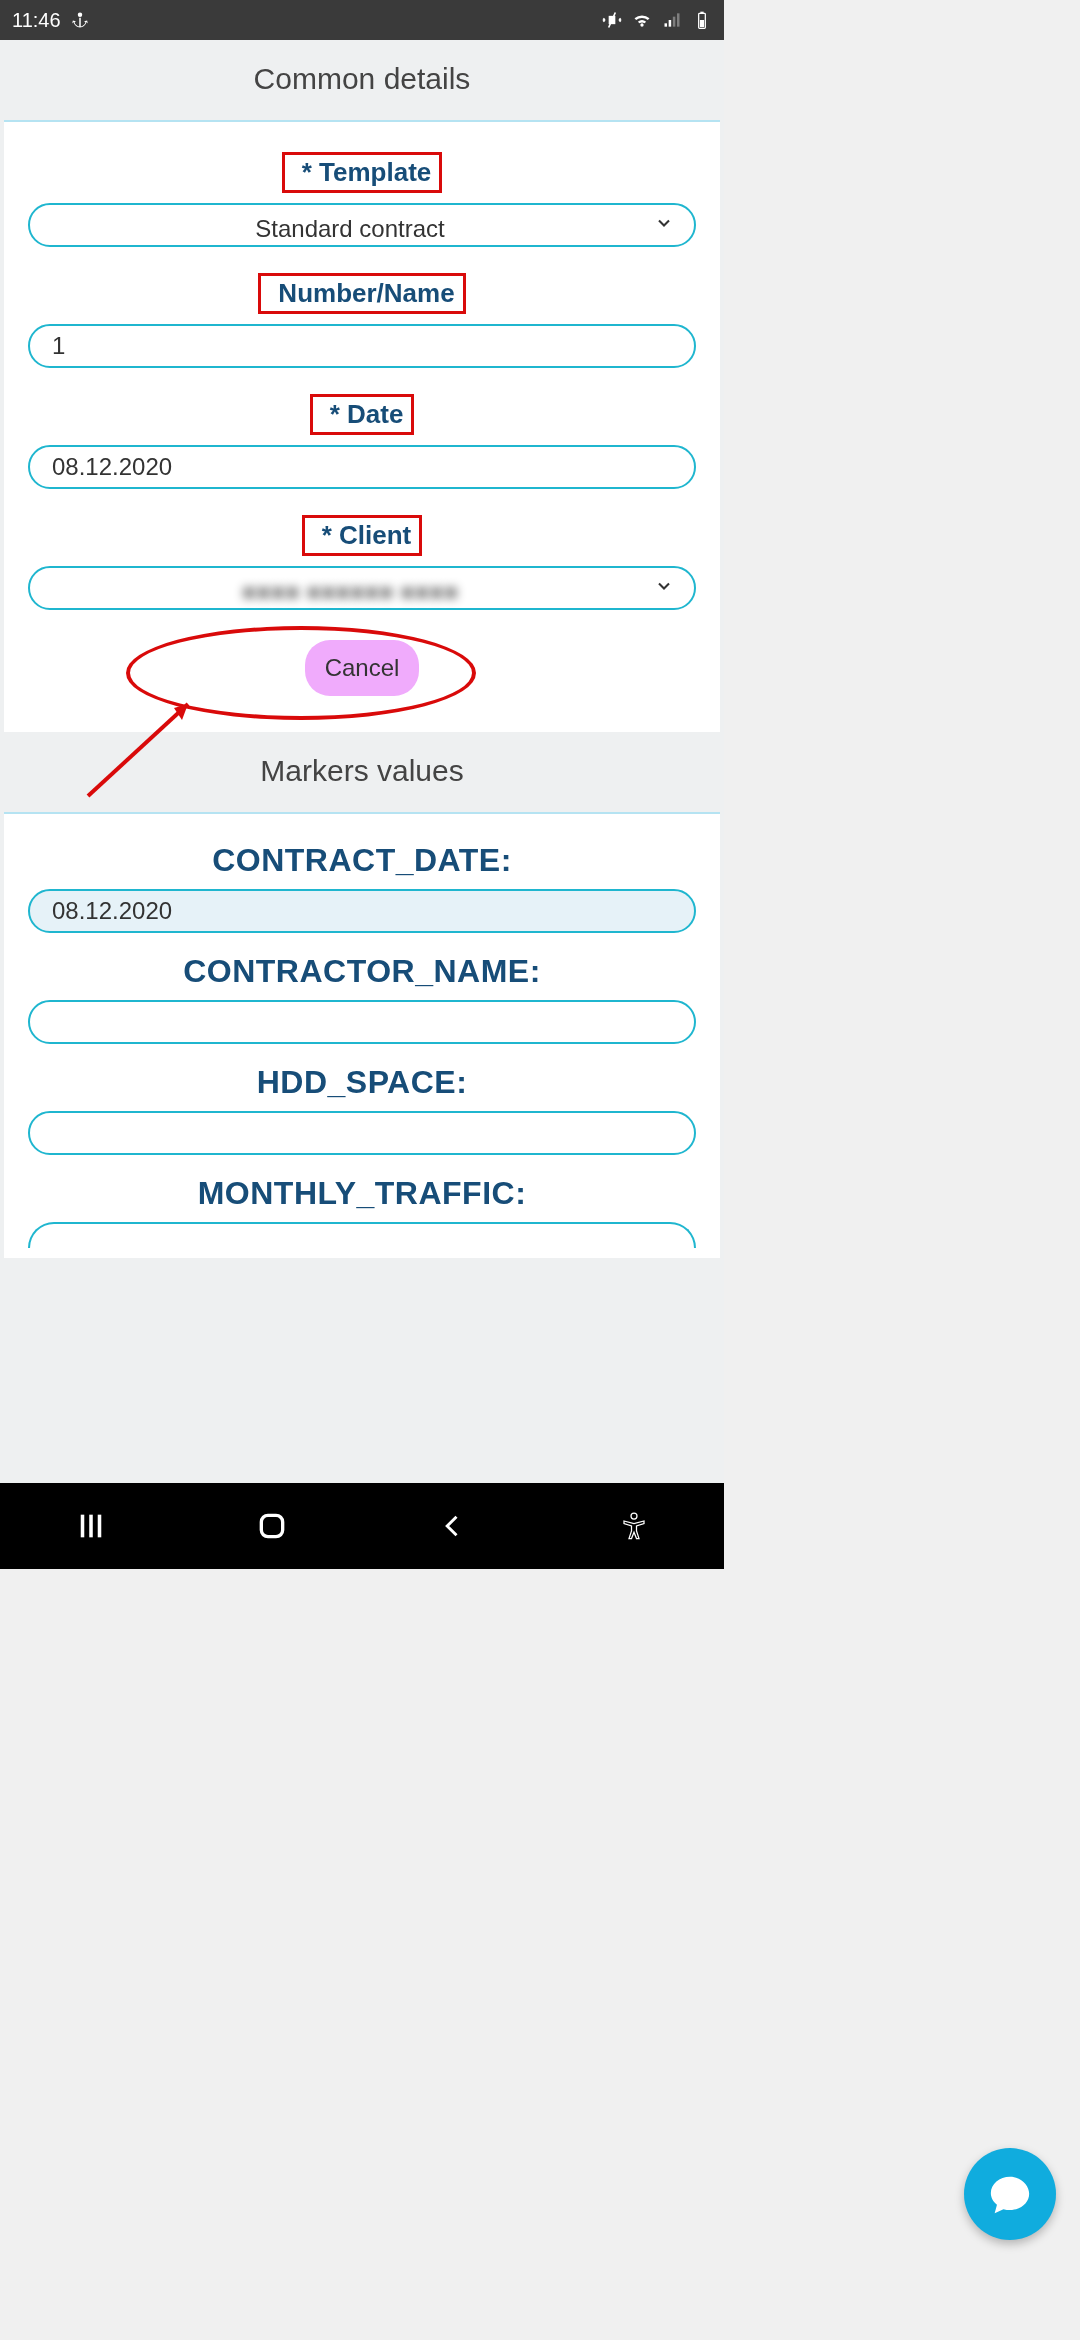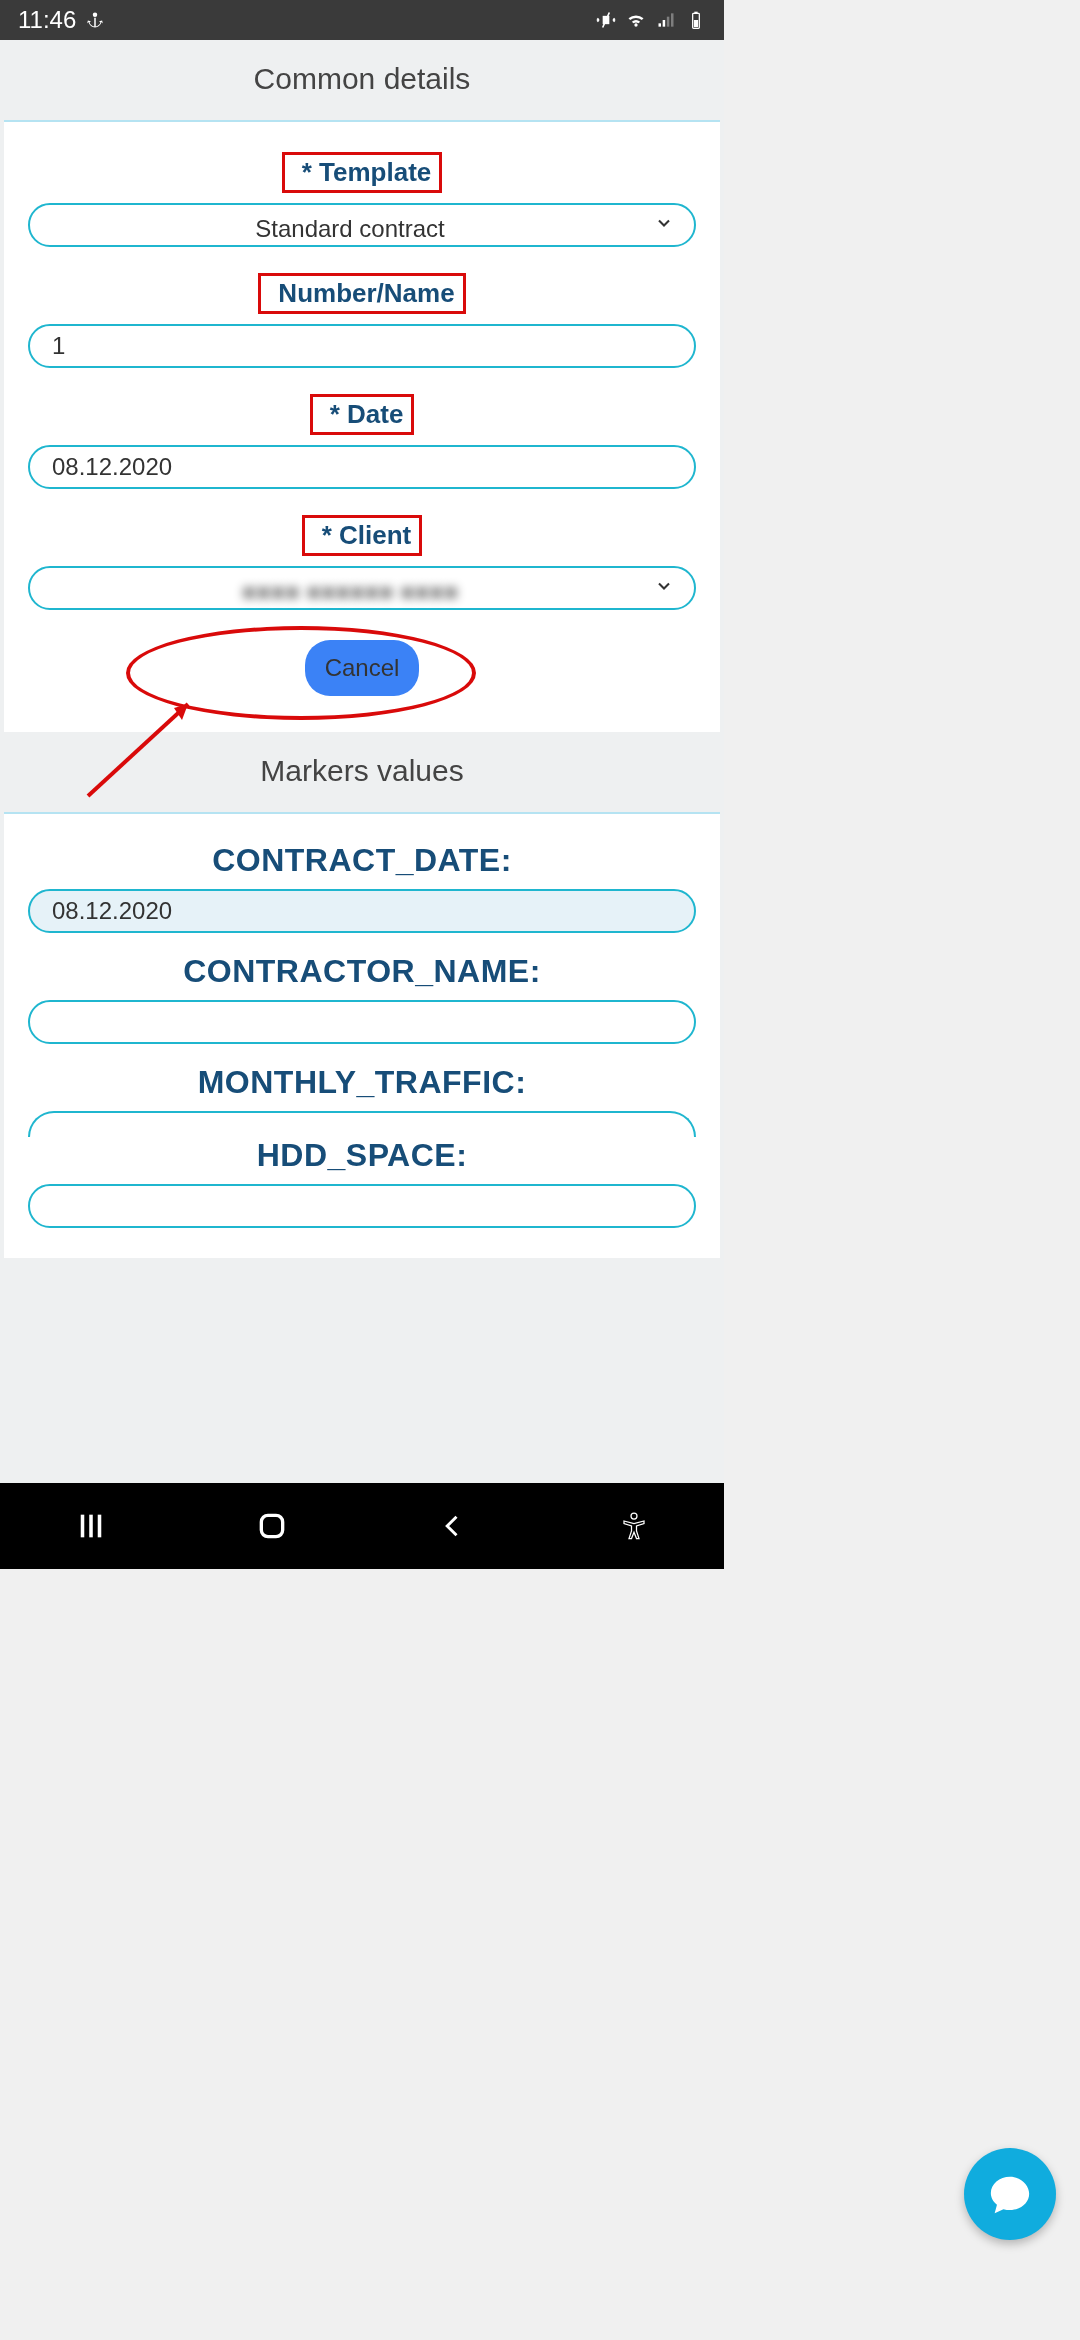--- a/index.html
+++ b/index.html
@@ -1,20 +1,20 @@
 <!DOCTYPE html>
 <html><head>
 <meta charset="utf-8">
 <style>
   * { box-sizing: border-box; margin: 0; padding: 0; }
   html, body { width: 724px; height: 1569px; font-family: -apple-system, BlinkMacSystemFont, "Segoe UI", Arial, sans-serif; background: #f0f0f0; }
   body { display: flex; flex-direction: column; }
 
   
-  .status-bar { height: 40px; background: #3a3a3a; color: #fff; display: flex; align-items: center; justify-content: space-between; padding: 0 18px; font-size: 24px; }
+  .status-bar { height: 40px; background: #3a3a3a; color: #fff; display: flex; align-items: center; justify-content: space-between; padding: 0 12px; font-size: 20px; }
   .status-left { display: flex; align-items: center; gap: 10px; }
   .status-right { display: flex; align-items: center; gap: 10px; }
   .status-right svg { width: 20px; height: 20px; fill: #fff; }
 
   .content { flex: 1; overflow: auto; background: #eef0f1; padding-bottom: 0; }
 
   
   .section-header { text-align: center; font-size: 30px; color: #444; padding: 22px 0 24px; font-weight: 400; }
 
   .card { background: #fff; border-top: 2px solid #b5e3f2; margin: 0 4px; padding: 30px 24px 36px; }
@@ -37,21 +37,21 @@
   }
   .pill-select { position: relative; padding-right: 46px; text-align: center; }
   .chevron { position: absolute; right: 22px; top: 50%; transform: translateY(-50%); pointer-events: none; }
   .select-wrap { position: relative; }
 
   .pill-select.blurred { color: transparent; text-shadow: 0 0 10px rgba(0,0,0,.45); text-align: center; }
 
   .btn-row { display: flex; justify-content: center; gap: 14px; margin-top: 30px; position: relative; }
   .btn { font-size: 24px; padding: 14px 20px; border-radius: 4px; border: none; cursor: pointer; display: flex; align-items: center; gap: 8px; }
   .btn-primary { background: #ffe041; color: #222; position: relative; z-index: 1; }
-  .btn-secondary { background: #3b82f6; color: #333; border-radius: 25px; }
+  .btn-secondary { background: #f0abfc; color: #333; border-radius: 25px; }
   .doc-icon { width: 30px; height: 28px; }
 
   
   .red-ellipse {
     position: absolute;
     border: 4px solid #d90a0a;
     border-radius: 50%;
     width: 350px;
     height: 94px;
     left: 98px;
@@ -186,28 +186,28 @@
       <input class="pill-input filled" value="08.12.2020" style="">
     </div>
 
     <div class="marker-block">
       <div class="marker-label">CONTRACTOR_NAME:</div>
       <input class="pill-input" value="" style="">
     </div>
 
 
 
+    <div class="marker-block">
+      <div class="marker-label">HDD_SPACE:</div>
+      <input class="pill-input" value="" style="">
+    </div>
+
     <div class="marker-block" style="margin-bottom:0">
       <div class="marker-label">MONTHLY_TRAFFIC:</div>
       <input class="pill-input" style="border-bottom: none; border-radius: 100px 100px 0px 0px; height: 26px; padding-top: 8px;" value="">
-    </div>
-
-    <div class="marker-block">
-      <div class="marker-label">HDD_SPACE:</div>
-      <input class="pill-input" value="" style="">
     </div>
 
   </div>
 
 </div>
 
 <div class="fab">
   <svg viewBox="0 0 24 24">
       <path d="M12 3C6.5 3 2 6.8 2 11.5c0 2.4 1.2 4.6 3.2 6.1L4 22l4.6-2.1c1.1.3 2.2.5 3.4.5 5.5 0 10-3.8 10-8.5S17.5 3 12 3z"></path>
     </svg>

